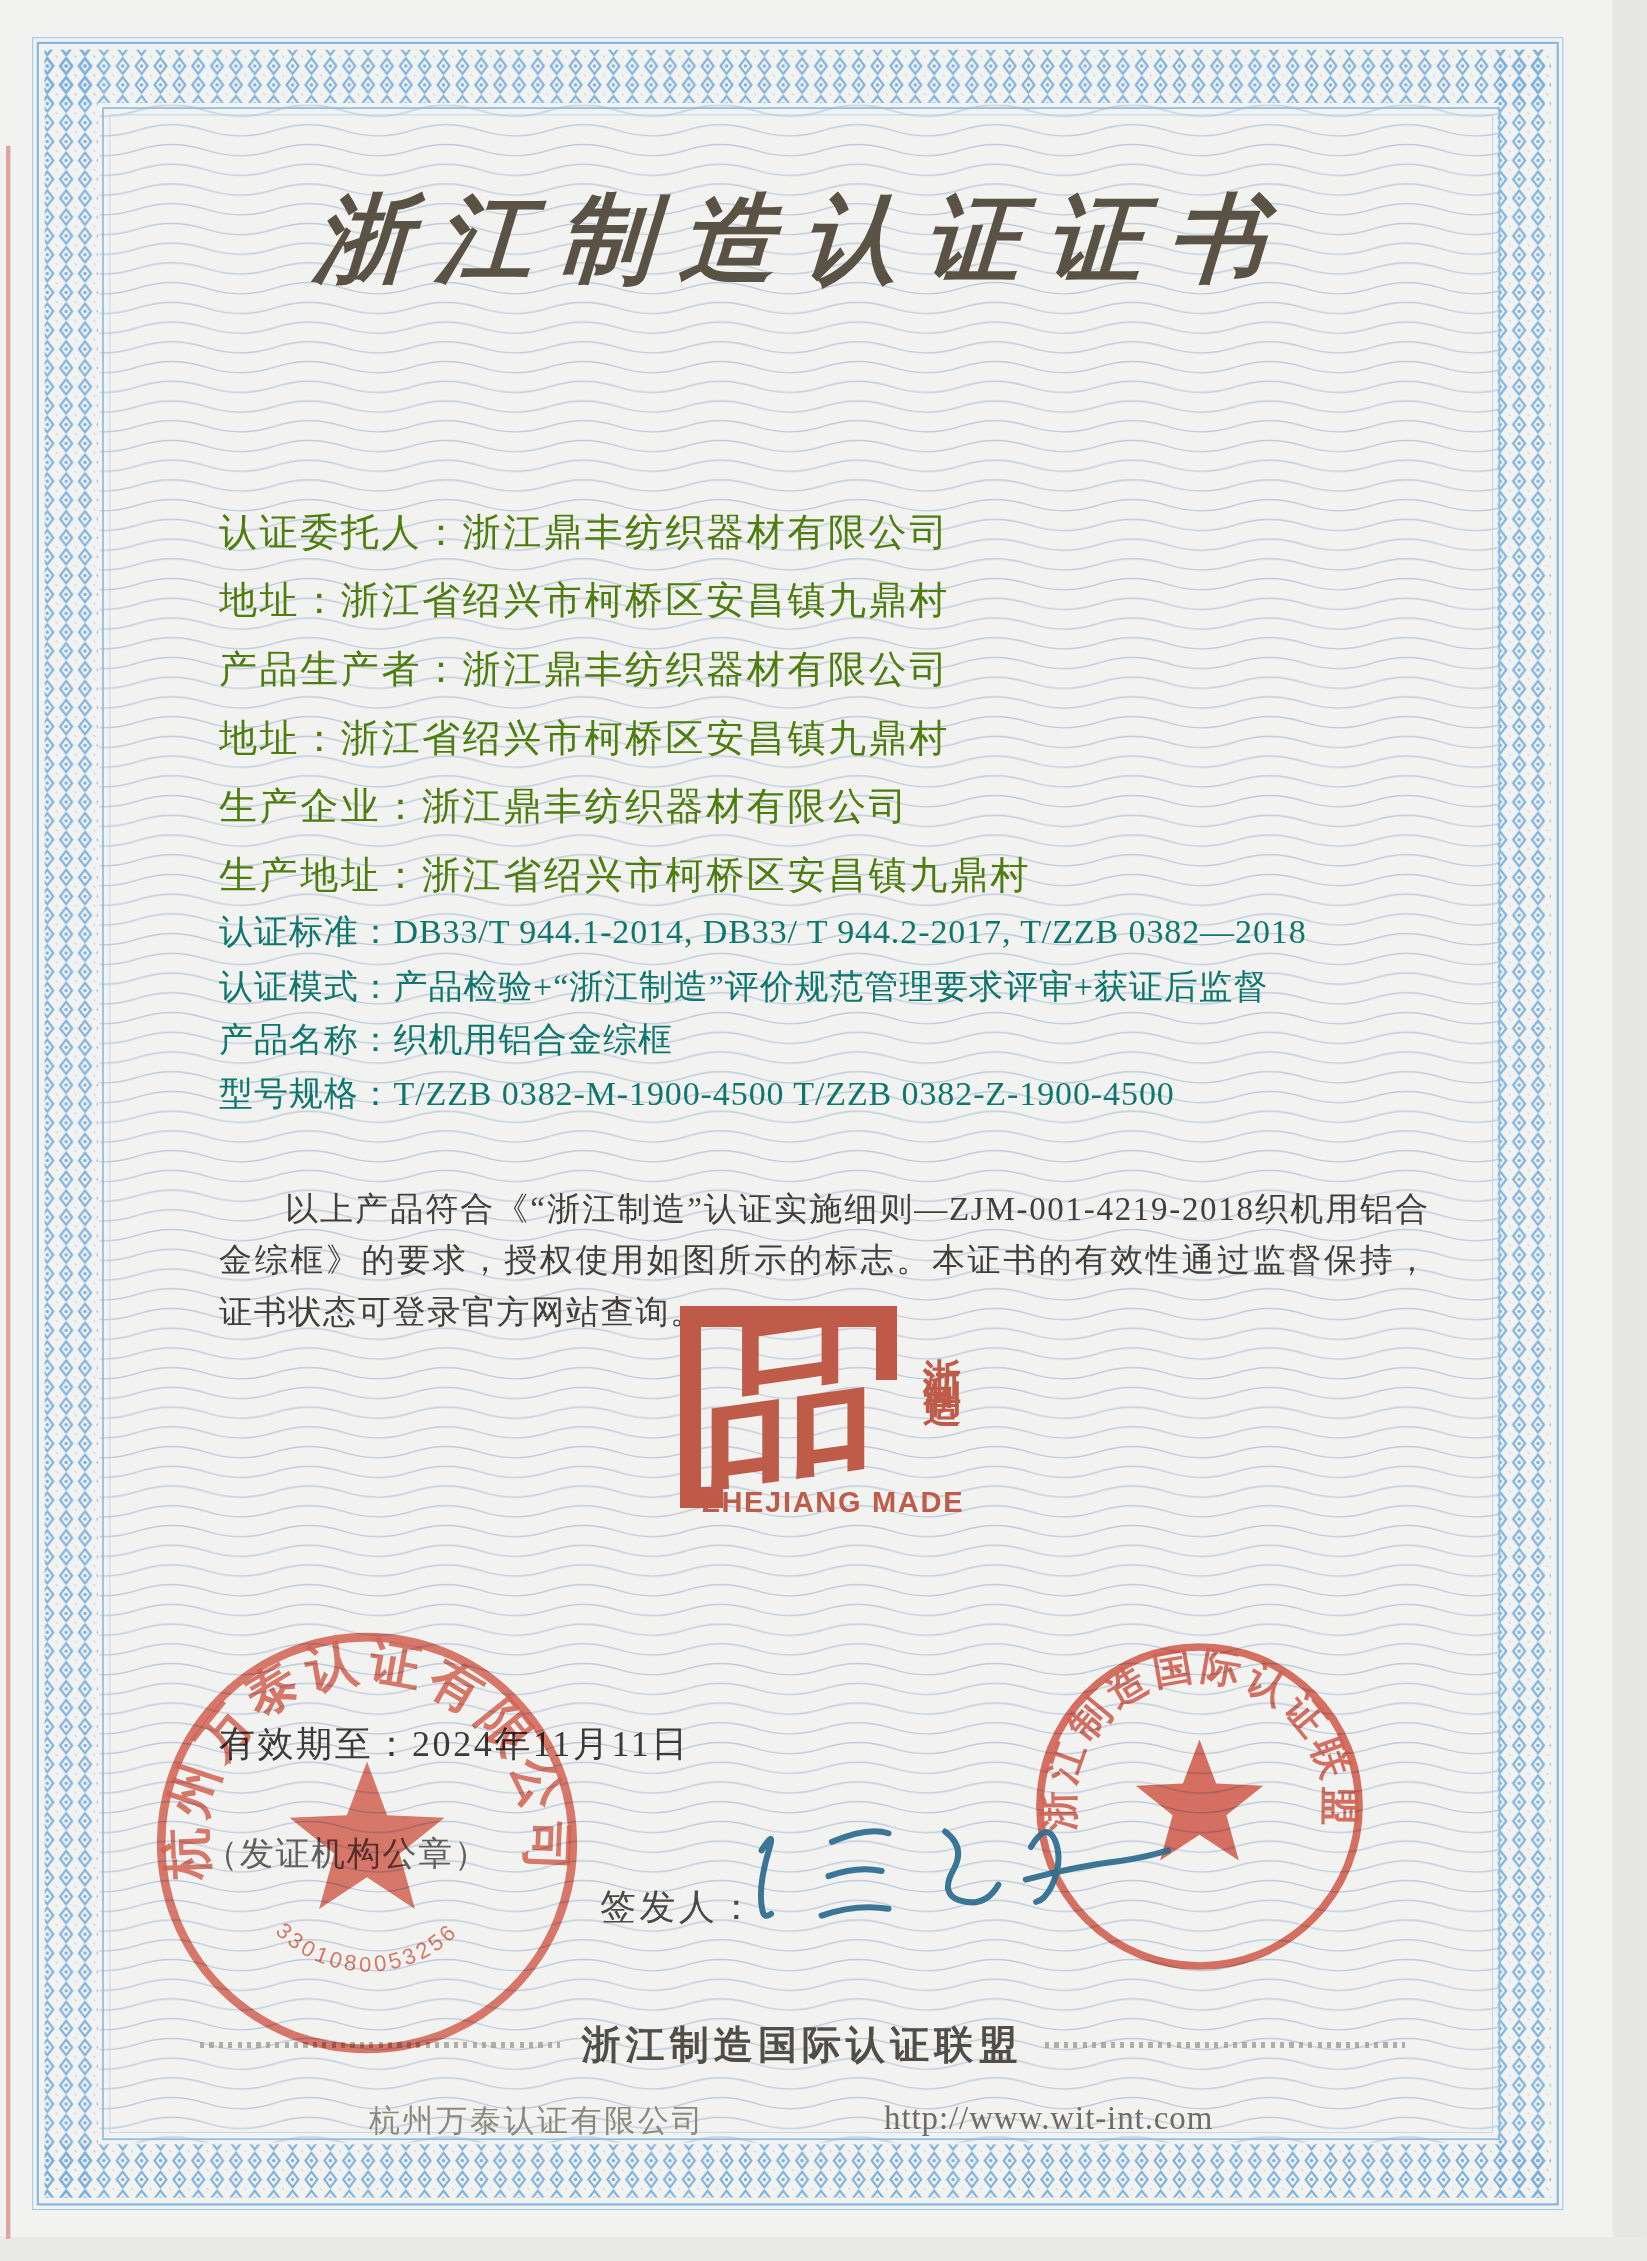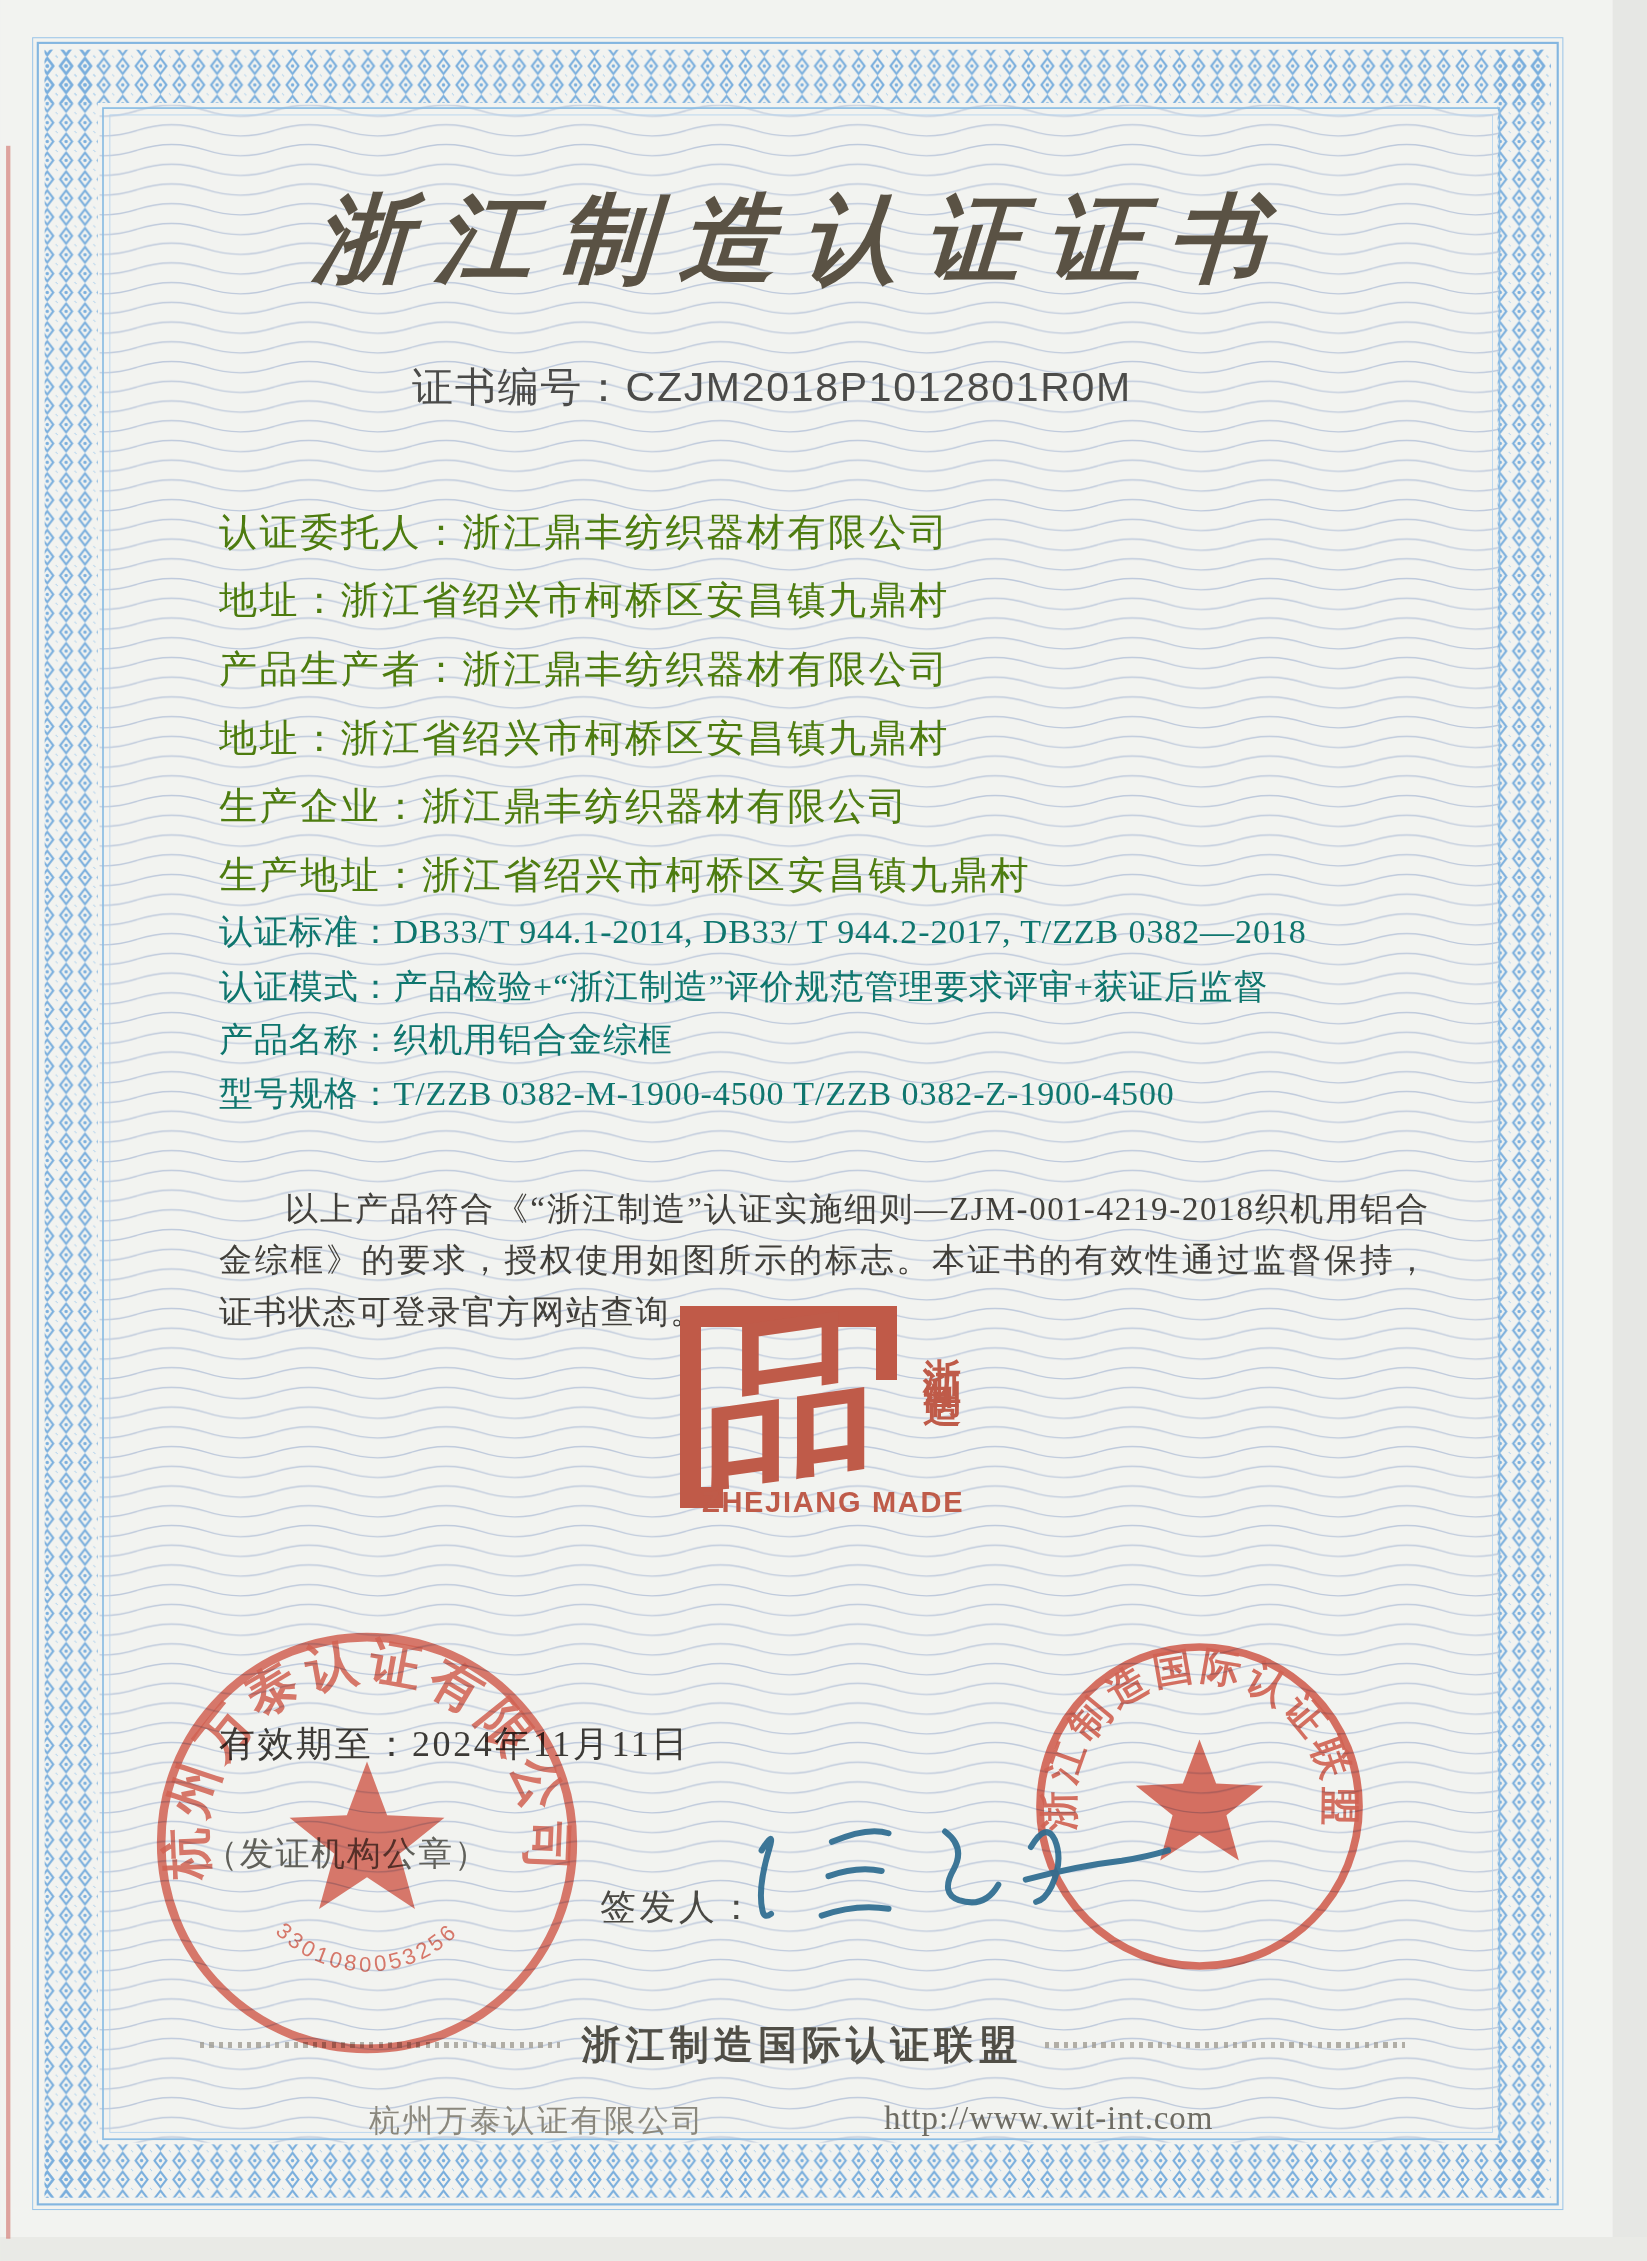--- a/index.html
+++ b/index.html
@@ -101,23 +101,20 @@
   <rect x="44" y="50" width="1772" height="2520" fill="none" stroke="#83b6e0" stroke-width="2.5"></rect>
   <rect x="38" y="44" width="1784" height="2532" fill="none" stroke="#9cc5e8" stroke-width="1.2"></rect>
   <rect x="120" y="126" width="1628" height="2368" fill="none" stroke="#8cbde4" stroke-width="2"></rect>
   <rect x="128" y="134" width="1612" height="2352" fill="none" stroke="#b3d3ee" stroke-width="1"></rect>
 </svg>
 
 <div class="content">
 
   <div class="abs title">浙江制造认证证书</div>
 
-  <div class="abs certno">
-    <span>证书编号：</span><span>CZJM2018P1012801R0M</span>
-  </div>
 
   <div class="abs line" style="top:485px">
     <span>认证委托人：</span><span>浙江鼎丰纺织器材有限公司</span>
   </div>
   <div class="abs line" style="top:553px">
     <span>地址：</span><span>浙江省绍兴市柯桥区安昌镇九鼎村</span>
   </div>
   <div class="abs line" style="top:622px">
     <span>产品生产者：</span><span>浙江鼎丰纺织器材有限公司</span>
   </div>

